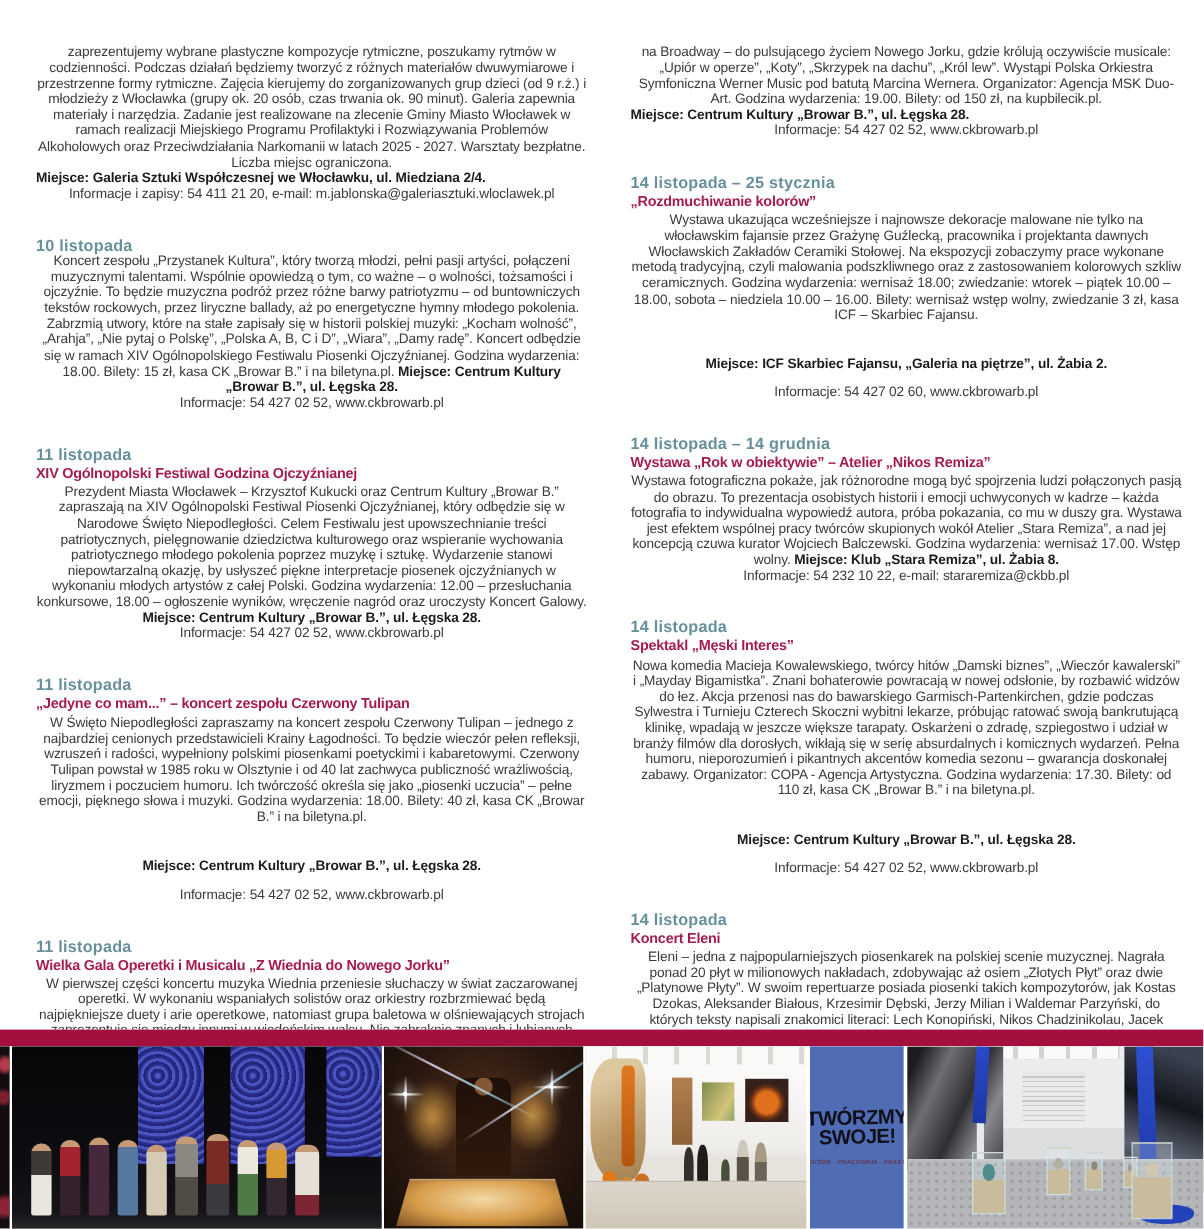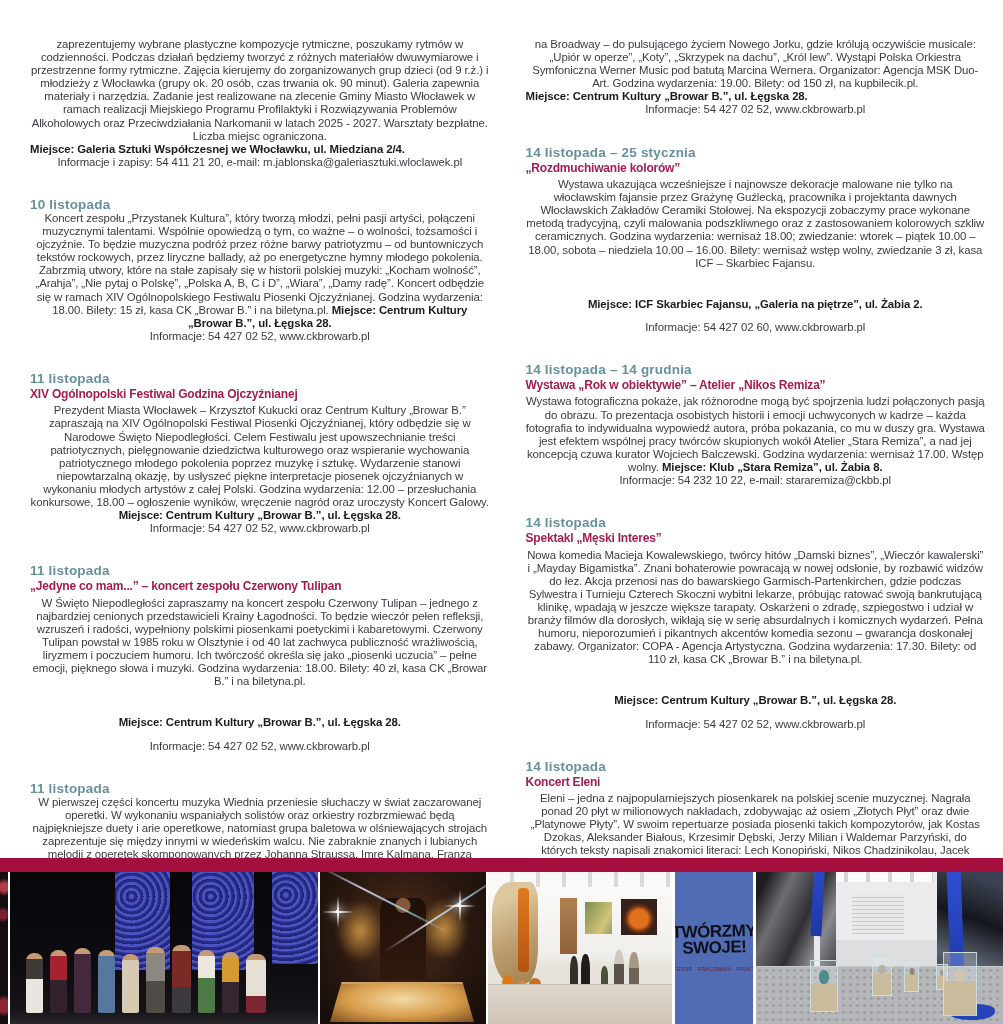--- a/index.html
+++ b/index.html
@@ -191,20 +191,21 @@
 
   <section class="event block">
     <h3 class="date">11 listopada</h3>
     <h2 class="title">„Jedyne co mam...” – koncert zespołu Czerwony Tulipan</h2>
     <p class="body"><span>W Święto Niepodległości zapraszamy na koncert zespołu Czerwony Tulipan – jednego z najbardziej cenionych przedstawicieli Krainy Łagodności. To będzie wieczór pełen refleksji, wzruszeń i radości, wypełniony polskimi piosenkami poetyckimi i kabaretowymi. Czerwony Tulipan powstał w 1985 roku w Olsztynie i od 40 lat zachwyca publiczność wrażliwością, liryzmem i poczuciem humoru. Ich twórczość określa się jako „piosenki uczucia” – pełne emocji, pięknego słowa i muzyki. Godzina wydarzenia: 18.00. Bilety: 40 zł, kasa CK „Browar B.” i na biletyna.pl.</span> <strong class="venue block">Miejsce: Centrum Kultury „Browar B.”, ul. Łęgska 28.</strong></p>
     <p class="info">Informacje: 54 427 02 52, www.ckbrowarb.pl</p>
   </section>
 
   <section class="event block">
     <h3 class="date">11 listopada</h3>
+    <h2 class="title">Wielka Gala Operetki i Musicalu „Z Wiednia do Nowego Jorku”</h2>
     <p class="body"><span>W pierwszej części koncertu muzyka Wiednia przeniesie słuchaczy w świat zaczarowanej operetki. W wykonaniu wspaniałych solistów oraz orkiestry rozbrzmiewać będą najpiękniejsze duety i arie operetkowe, natomiast grupa baletowa w olśniewających strojach zaprezentuje się między innymi w wiedeńskim walcu. Nie zabraknie znanych i lubianych melodii z operetek skomponowanych przez Johanna Straussa, Imre Kalmana, Franza Lehara czy Nico Dostala. W drugiej części koncertu słuchacze przeniosą się w zupełnie inne klimaty muzyczne. Jak sama nazwa koncertu wskazuje, dotrą oni prosto</span> </p>
 
   </section>
 </div>
     </div>
 
     <div class="col">
       <div class="block no-top">
         <p class="body">na Broadway – do pulsującego życiem Nowego Jorku, gdzie królują oczywiście musicale: „Upiór w operze”, „Koty”, „Skrzypek na dachu”, „Król lew”. Wystąpi Polska Orkiestra Symfoniczna Werner Music pod batutą Marcina Wernera. Organizator: Agencja MSK Duo-Art. Godzina wydarzenia: 19.00. Bilety: od 150 zł, na kupbilecik.pl.</p>
         <p class="venue-line">Miejsce: Centrum Kultury „Browar B.”, ul. Łęgska 28.</p>

